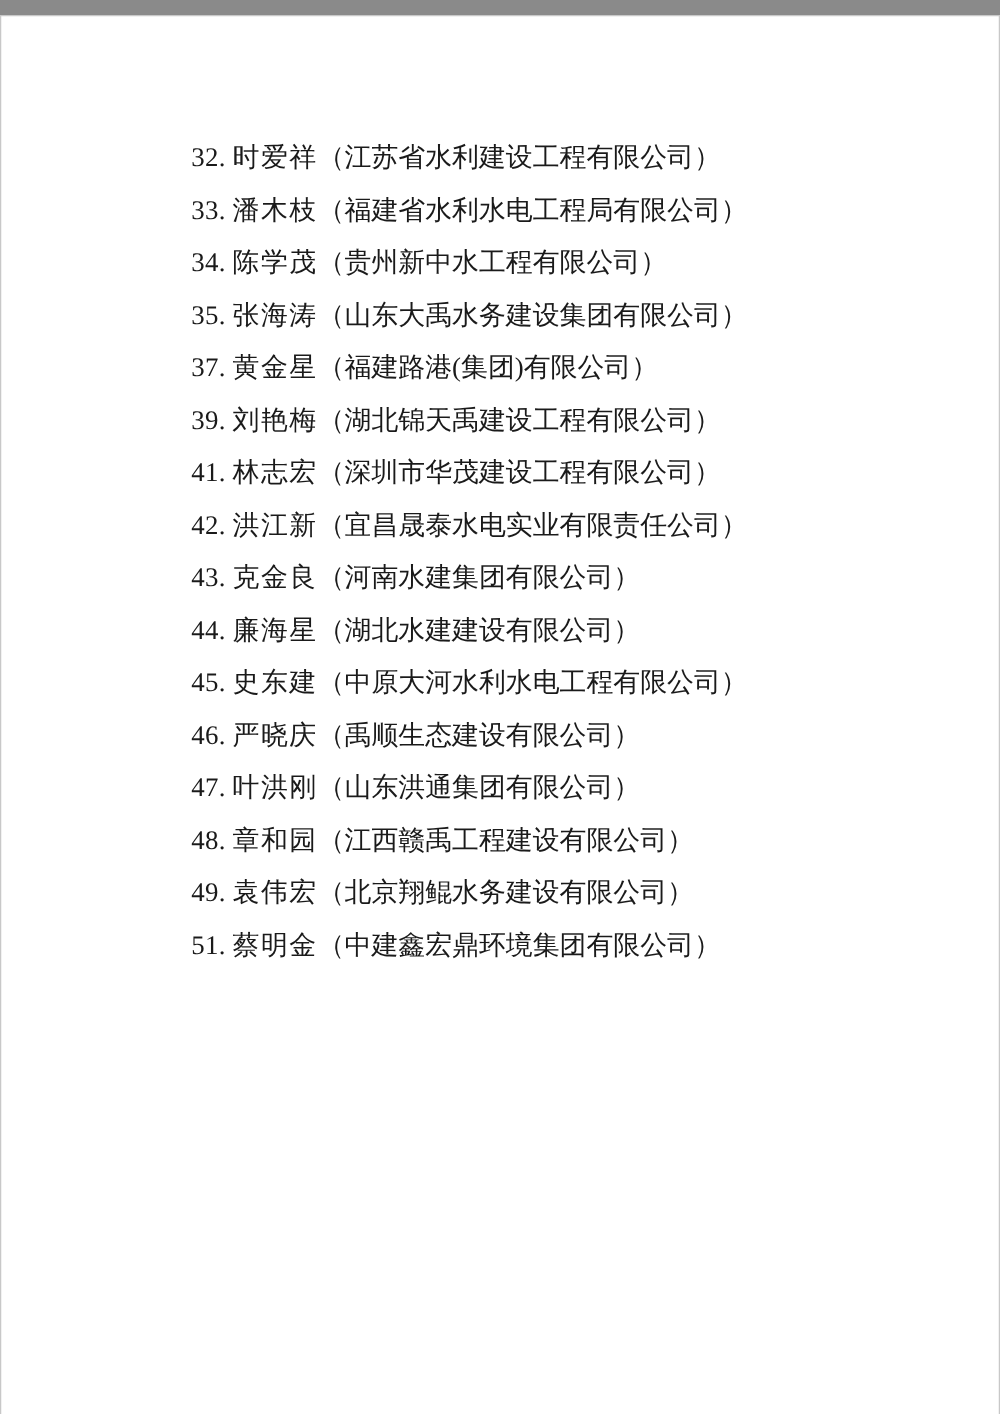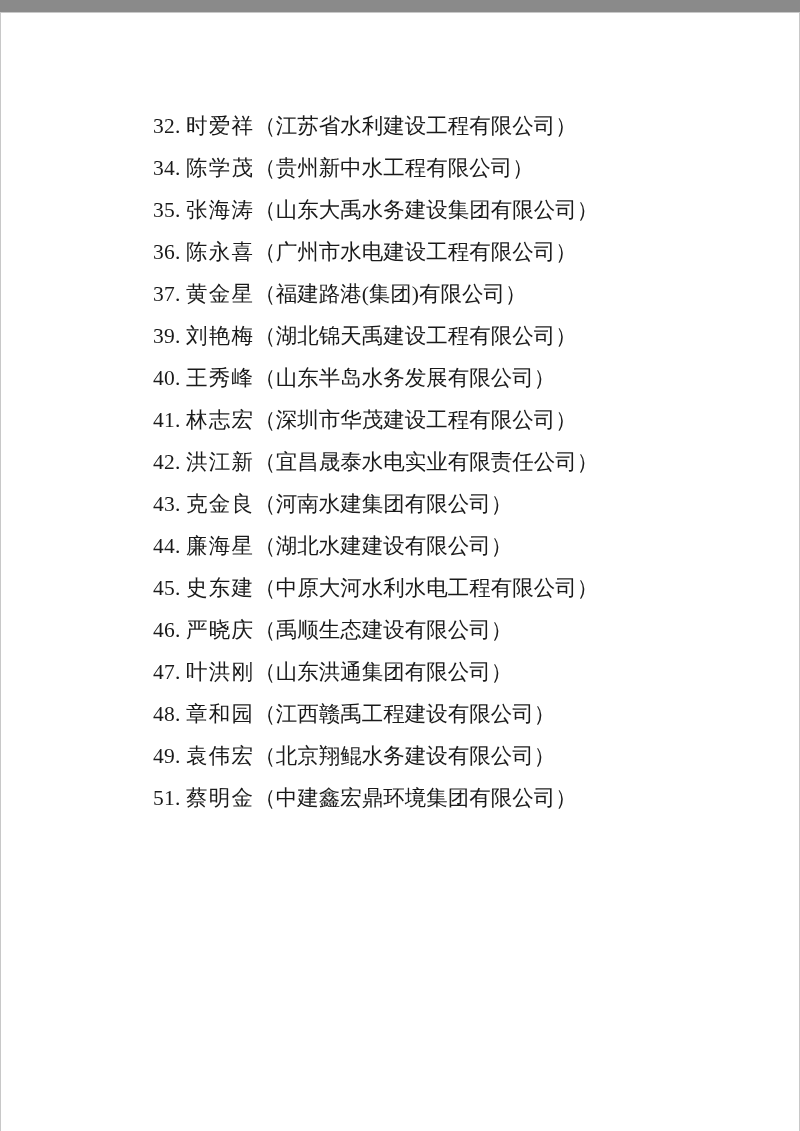--- a/index.html
+++ b/index.html
@@ -45,51 +45,47 @@
 <body>
 
 <div class="page">
   <div class="content">
 
     <div class="entry">
       <span class="num">32.</span>
       <span class="name">时爱祥</span><span class="org">（江苏省水利建设工程有限公司）</span>
     </div>
 
+    <div class="entry">
+      <span class="num">33.</span>
+      <span class="name">潘木枝</span><span class="org">（福建省水利水电工程局有限公司）</span>
+    </div>
 
     <div class="entry">
       <span class="num">34.</span>
       <span class="name">陈学茂</span><span class="org">（贵州新中水工程有限公司）</span>
     </div>
 
     <div class="entry">
       <span class="num">35.</span>
       <span class="name">张海涛</span><span class="org">（山东大禹水务建设集团有限公司）</span>
     </div>
 
-    <div class="entry">
-      <span class="num">36.</span>
-      <span class="name">陈永喜</span><span class="org">（广州市水电建设工程有限公司）</span>
-    </div>
 
     <div class="entry">
       <span class="num">37.</span>
       <span class="name">黄金星</span><span class="org">（福建路港(集团)有限公司）</span>
     </div>
 
 
     <div class="entry">
       <span class="num">39.</span>
       <span class="name">刘艳梅</span><span class="org">（湖北锦天禹建设工程有限公司）</span>
     </div>
 
-    <div class="entry">
-      <span class="num">40.</span>
-      <span class="name">王秀峰</span><span class="org">（山东半岛水务发展有限公司）</span>
-    </div>
 
     <div class="entry">
       <span class="num">41.</span>
       <span class="name">林志宏</span><span class="org">（深圳市华茂建设工程有限公司）</span>
     </div>
 
     <div class="entry">
       <span class="num">42.</span>
       <span class="name">洪江新</span><span class="org">（宜昌晟泰水电实业有限责任公司）</span>
     </div>

